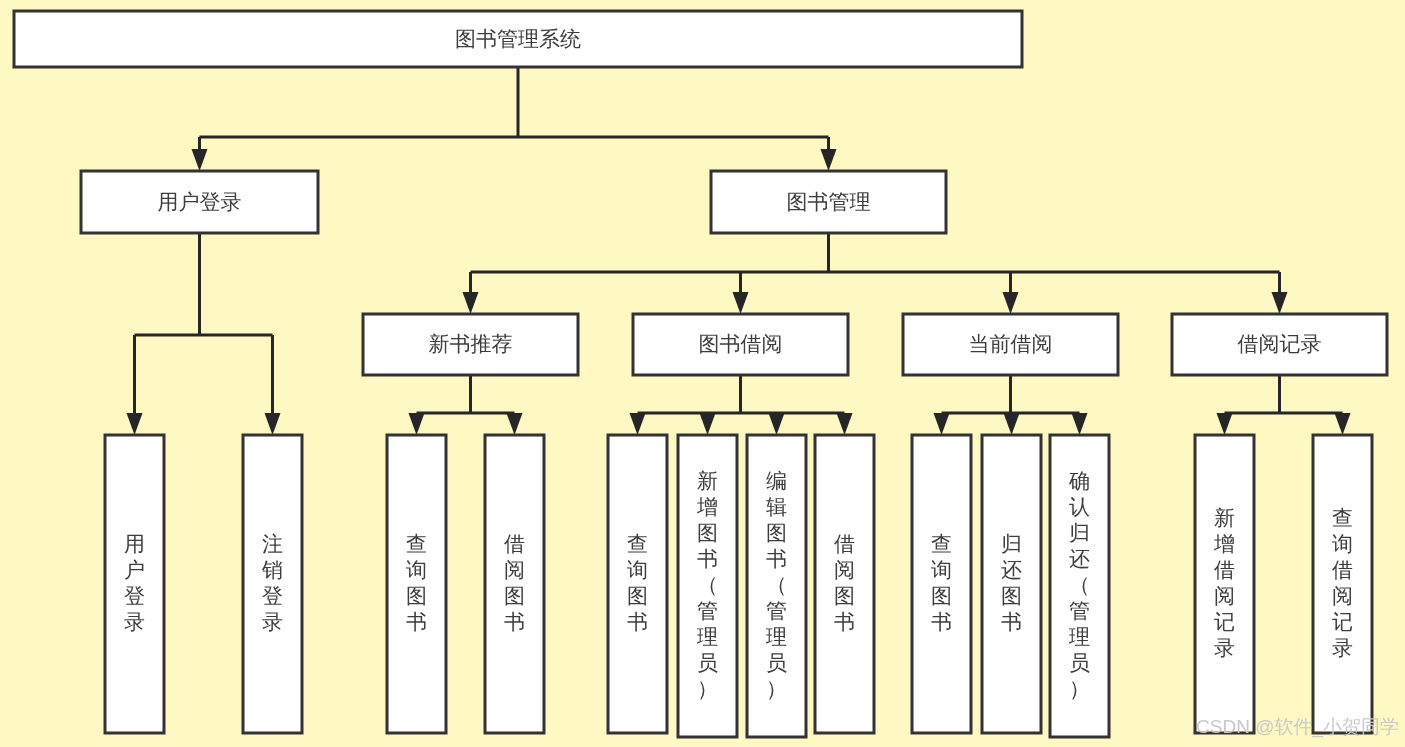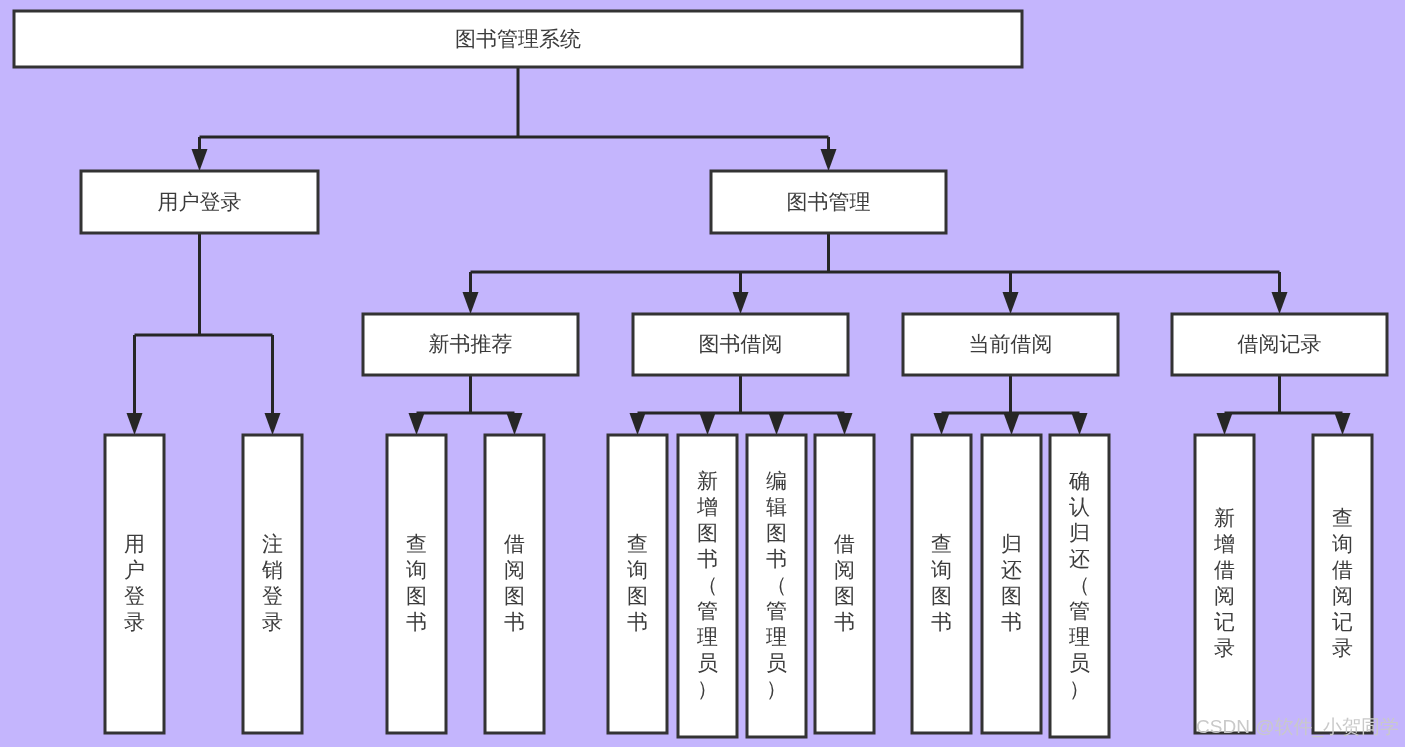--- a/index.html
+++ b/index.html
@@ -7,21 +7,21 @@
     padding: 0;
     background: #ffffff;
   }
   body {
     font-family: "Liberation Sans", "DejaVu Sans", sans-serif;
   }
   #stage {
     position: relative;
     width: 1405px;
     height: 747px;
-    background: #c4b5fd;
+    background: #fef9c3;
     overflow: hidden;
   }
   #diagram {
     position: absolute;
     left: 0;
     top: 0;
     width: 1405px;
     height: 747px;
   }
   .node-box {

